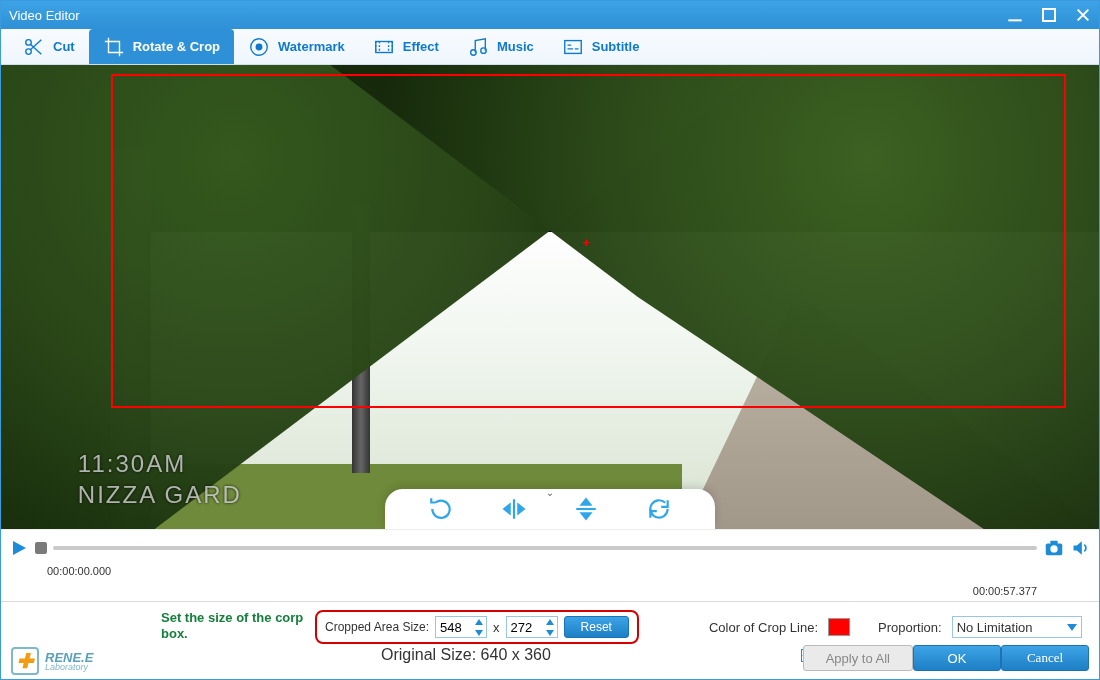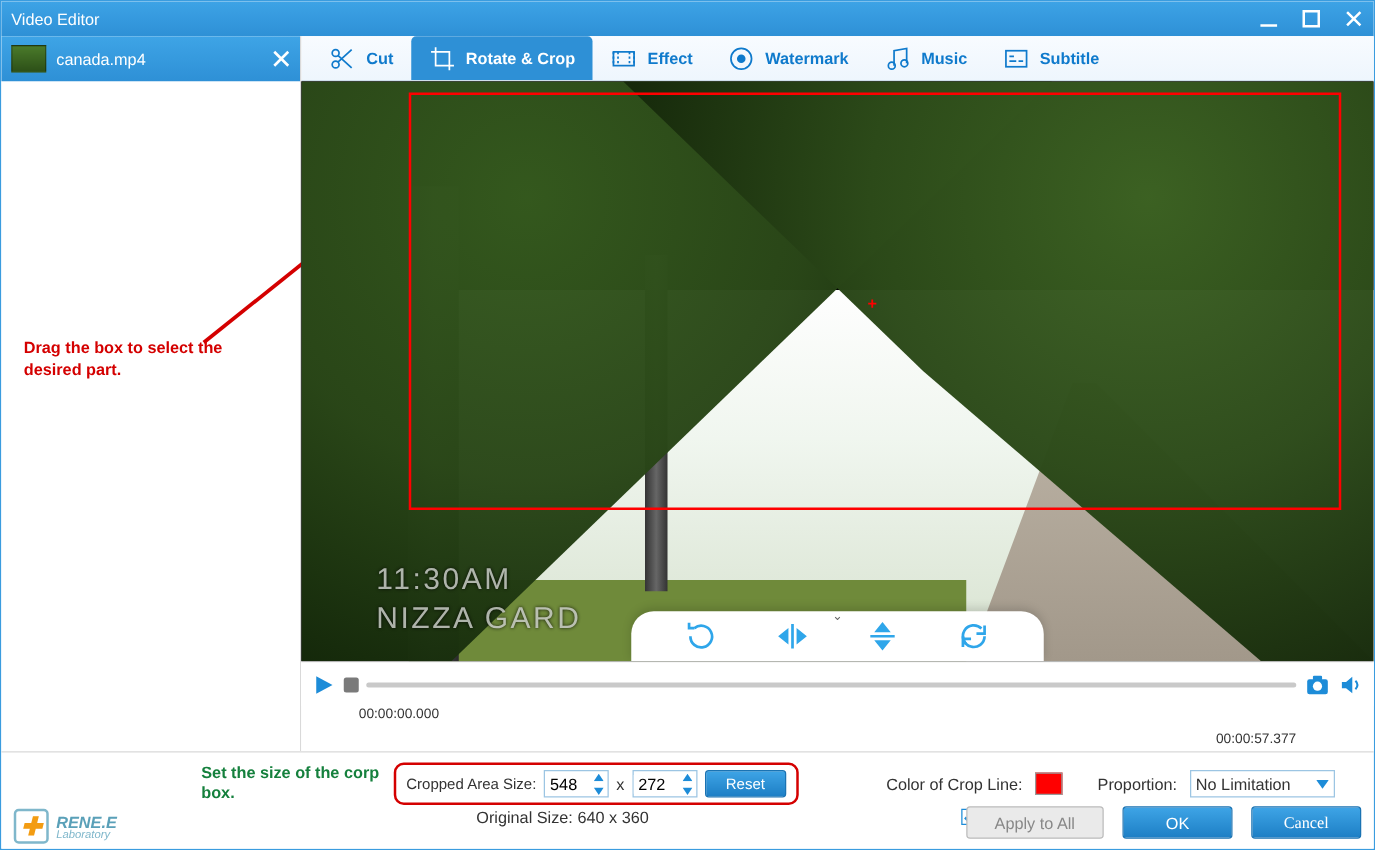--- a/index.html
+++ b/index.html
@@ -61,29 +61,29 @@
   .crop-group { display:flex; align-items:center; gap:6px; border:2px solid #d40000; border-radius:8px; padding:4px 8px; margin-left:300px;}
   .crop-group label { font-size:12px; }
   .spin { display:flex; align-items:center; border:1px solid #9cc5e3; background:#fff; height:22px; }
   .spin input { width:36px; border:none; text-align:left; padding:0 4px; font-size:13px; outline:none; }
   .spin .arrows { width:14px; display:flex; flex-direction:column; }
   .spin .arrows div { height:11px; display:flex; align-items:center; justify-content:center; cursor:pointer; }
   .spin .arrows svg { width:8px; height:6px; fill:#1d8cd8; }
   .btn-reset { background:linear-gradient(#3ea4e6,#1d7fc5); color:#fff; border:1px solid #1a73b3; padding:3px 16px; border-radius:3px; cursor:pointer; font-size:12px; }
   .right-opts { display:flex; align-items:center; gap:10px; margin-left:60px; }
   .colorbox { width:22px; height:18px; background:#ff0000; border:1px solid #999; cursor:pointer; }
-  .select { border:1px solid #9cc5e3; height:22px; width:116px; display:flex; align-items:center; padding:0 4px; cursor:pointer; justify-content:space-between; background:#fff; }
+  .select { border:1px solid #9cc5e3; height:22px; width:130px; display:flex; align-items:center; padding:0 4px; cursor:pointer; justify-content:space-between; background:#fff; }
   .select .chev svg{ width:10px; height:8px; fill:#1d8cd8; }
-  .row2 { display:flex; align-items:center; padding:0 14px 4px 14px; gap:10px; font-size:13px; }
+  .row2 { display:flex; align-items:center; padding:0 14px 4px 14px; gap:10px; font-size:16px; }
   .row2 .orig { margin-left:366px; }
   .row2 .auto { margin-left:240px; display:flex; align-items:center; gap:4px; }
   .chk { width:13px; height:13px; border:1px solid #1d8cd8; display:flex; align-items:center; justify-content:center; }
   .chk svg { width:10px; height:8px; stroke:#1d8cd8; stroke-width:2; fill:none; }
 
-  .bottombar { position:absolute; right:10px; bottom:8px; display:flex; gap:15px; align-items:flex-end; }
+  .bottombar { position:absolute; right:10px; bottom:8px; display:flex; gap:0; align-items:flex-end; }
   .btn { height:26px; padding:0 22px; border-radius:3px; font-size:13px; border:1px solid #bbb; background:#eaeaea; color:#888; display:flex; align-items:center; cursor:pointer; }
   .btn.primary { background:linear-gradient(#3ea4e6,#1d7fc5); color:#fff; border-color:#1a73b3; }
   .logo { position:absolute; left:10px; bottom:4px; display:flex; align-items:center; gap:6px; color:#5aa0b8; font-style:italic; font-weight:bold; }
   .logo .mark { width:28px; height:28px; border:2px solid #7fb7cb; border-radius:4px; display:flex; align-items:center; justify-content:center; color:#f39c12; font-size:20px; }
   .logo .sub { font-size:9px; display:block; color:#7fb7cb; font-weight:normal; margin-top:-3px; }
 
   .arrow-callout { position:absolute; pointer-events:none; }
 </style>
 </head>
 <body>
@@ -104,69 +104,51 @@
     <div class="winbtn">
         <svg viewBox="0 0 12 12">
           <path d="M2 2 L10 10 M10 2 L2 10"></path>
         </svg>
       </div>
   </div>
 </div>
 
 <div class="mainrow">
 
-  <div class="sidebar" style="position:relative;">
-    <div class="filetab">
-      <div class="thumb"></div>
-      <div class="fname">canada.mp4</div>
-      <div class="closetab"><svg viewBox="0 0 10 10">
-            <path d="M1 1 L9 9 M9 1 L1 9" stroke="#fff" stroke-width="1.5"></path>
-          </svg></div>
-    </div>
-    <div class="annotation" style="top:240px;">Drag the box to select the desired part.</div>
-    <svg class="arrow-callout" style="left:152px; top:115px; width:170px; height:140px;" viewBox="0 0 170 140">
-      <defs>
-          <marker id="ah" markerWidth="10" markerHeight="8" refX="9" refY="4" orient="auto">
-            <path d="M0 0 L10 4 L0 8 Z" fill="#d40000"></path>
-          </marker>
-        </defs>
-      <line x1="10" y1="130" x2="160" y2="10" stroke="#d40000" stroke-width="3" marker-end="url(#ah)"></line>
-    </svg>
-  </div>
 
   <div class="content">
 
     <div class="tabstrip">
       <div class="tab">
         <span class="ticon"><svg viewBox="0 0 24 24">
               <circle cx="6" cy="7" r="3"></circle>
               <circle cx="6" cy="17" r="3"></circle>
               <path d="M8 9 L20 20 M8 15 L20 4"></path>
             </svg></span>
         <span>Cut</span>
       </div>
       <div class="tab active">
         <span class="ticon"><svg viewBox="0 0 24 24">
               <path d="M6 2 V18 H22 M2 6 H18 V22"></path>
             </svg></span>
         <span>Rotate &amp; Crop</span>
       </div>
       <div class="tab">
         <span class="ticon"><svg viewBox="0 0 24 24">
+              <circle cx="12" cy="12" r="9"></circle>
+              <circle cx="12" cy="12" r="3" fill="#0f7acc"></circle>
+            </svg></span>
+        <span>Watermark</span>
+      </div>
+      <div class="tab">
+        <span class="ticon"><svg viewBox="0 0 24 24">
               <rect x="3" y="6" width="18" height="12"></rect>
               <path d="M3 6 V18 M7 6 V18 M21 6 V18 M17 6 V18" stroke-dasharray="2 2"></path>
             </svg></span>
         <span>Effect</span>
-      </div>
-      <div class="tab">
-        <span class="ticon"><svg viewBox="0 0 24 24">
-              <circle cx="12" cy="12" r="9"></circle>
-              <circle cx="12" cy="12" r="3" fill="#0f7acc"></circle>
-            </svg></span>
-        <span>Watermark</span>
       </div>
       <div class="tab">
         <span class="ticon"><svg viewBox="0 0 24 24">
               <path d="M9 18 V5 L20 3 V16"></path>
               <circle cx="7" cy="18" r="3"></circle>
               <circle cx="18" cy="16" r="3"></circle>
             </svg></span>
         <span>Music</span>
       </div>
       <div class="tab">

